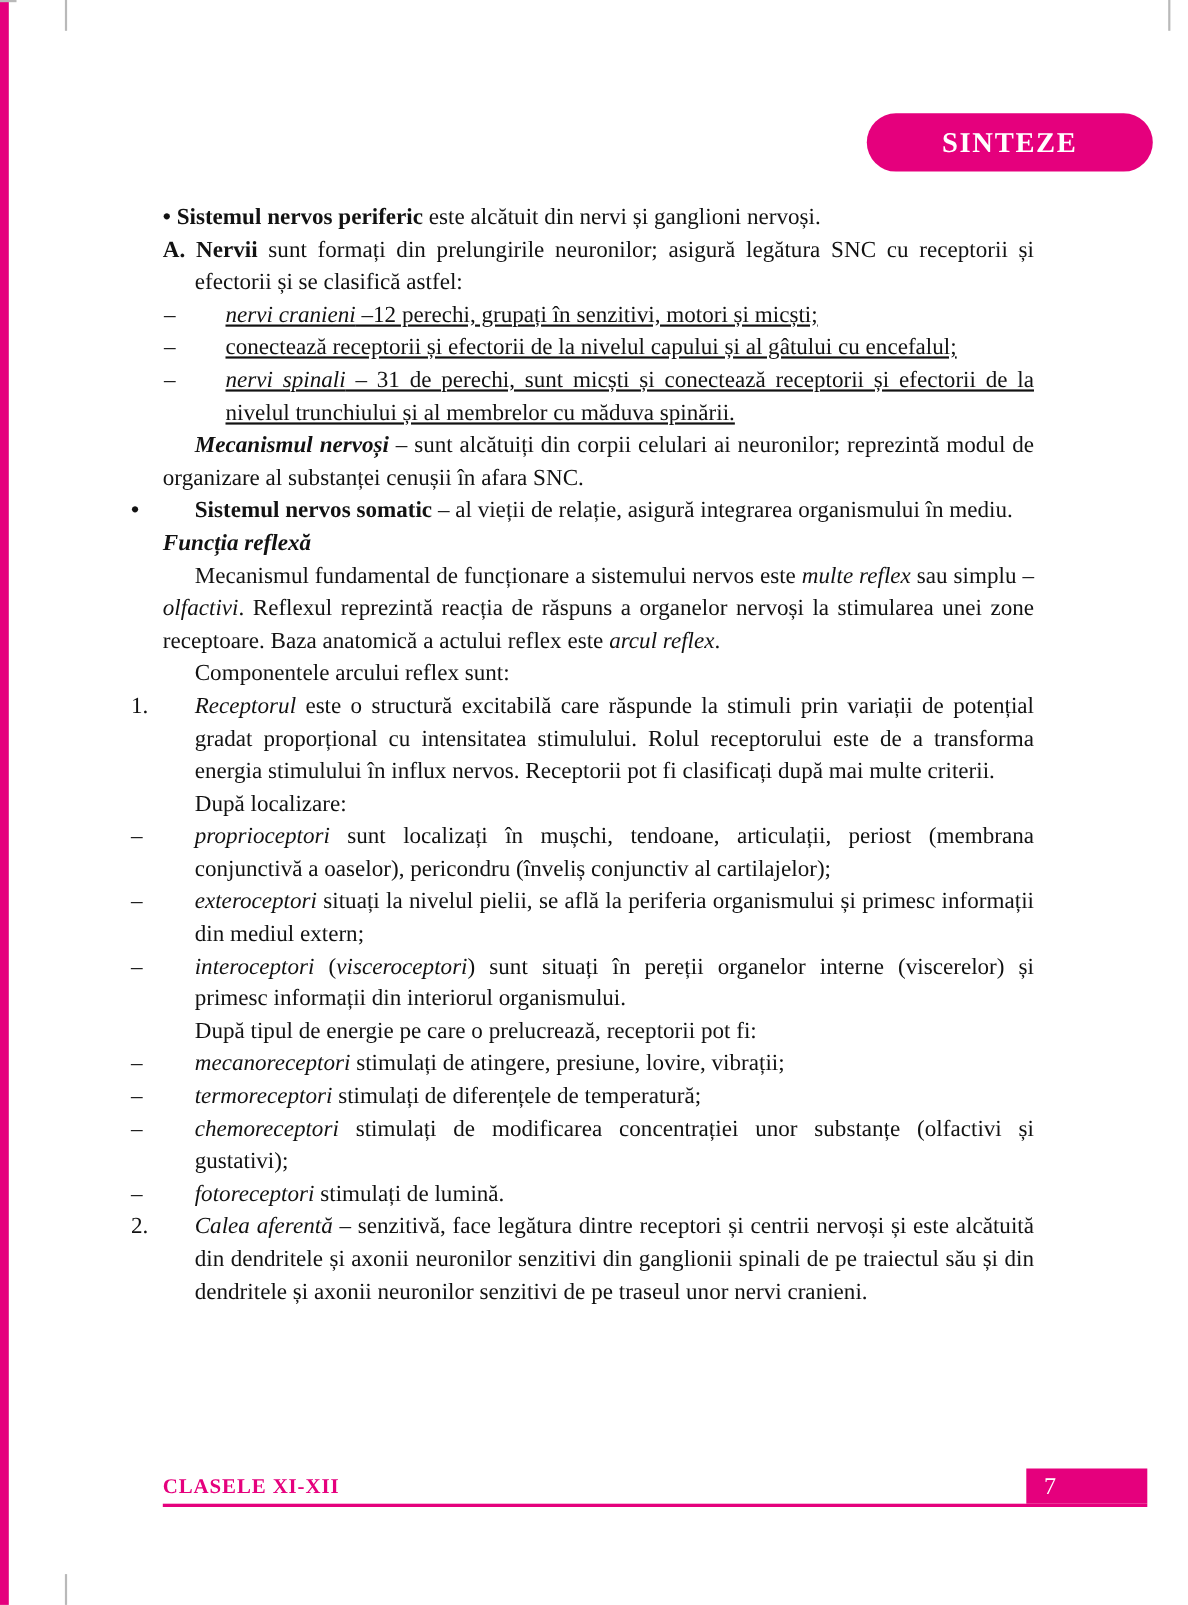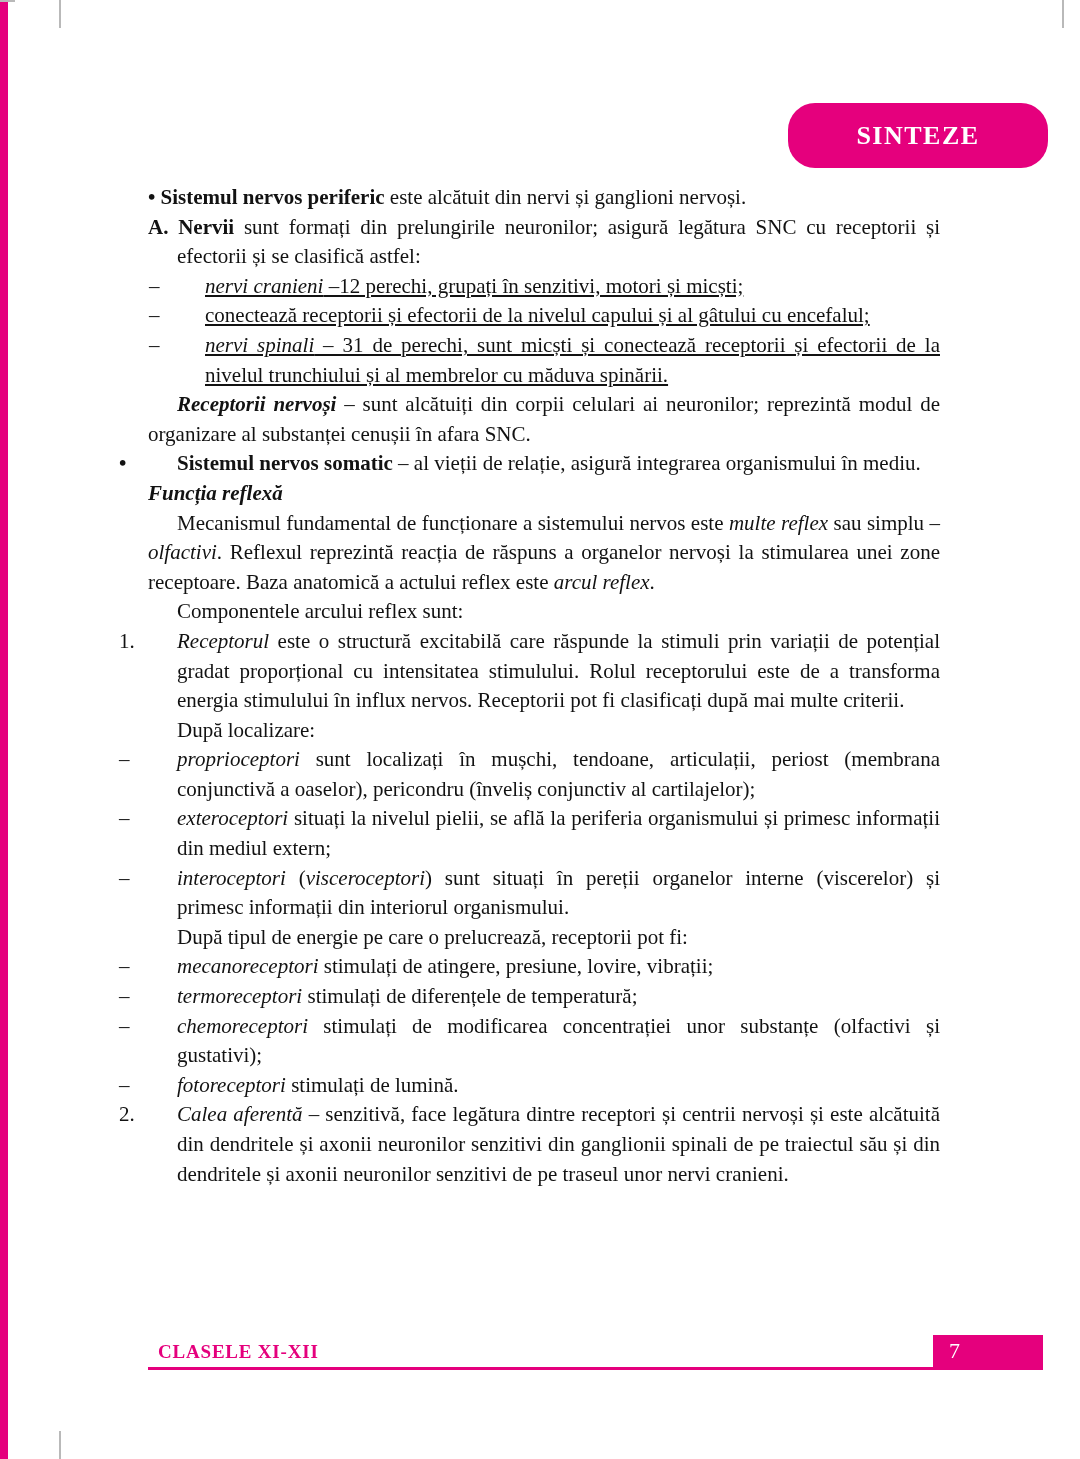--- a/index.html
+++ b/index.html
@@ -14,21 +14,21 @@
   .spine {
     position:absolute; left:0; top:0; width:8px; height:1459px;
     background:var(--accent,#e5007d);
   }
   .crop { position:absolute; background:#b9b9b9; }
   .crop.tl-h { left:0; top:65; width:15px; height:2px; }
   .crop.tl-v { left:59px; top:0; width:2px; height:28px; }
   .crop.tr-v { left:1062px; top:0; width:2px; height:28px; }
   .crop.bl-v { left:59px; top:1431px; width:2px; height:28px; }
   .section-tab {
-    position:absolute; left:788px; top:103px; width:260px; height:65px;
+    position:absolute; left:788px; top:103px; width:260px; height:53px;
     background:var(--accent,#e5007d);
     border-radius:27px;
     color:#ffffff;
     display:flex; align-items:center; justify-content:center;
     font-weight:bold; font-size:26px; letter-spacing:1.5px;
   }
   .doc {
     position:absolute; left:148px; top:183px; width:792px;
     font-size:21px; line-height:29.6px;
   }
@@ -36,21 +36,21 @@
   .para.flush  { }
   .para.hang1  { padding-left:29px; text-indent:-29px; }
   .para.hang2  { padding-left:57px; text-indent:-28px;text-decoration:underline; }
   .para.indent { text-indent:29px; }
   .b { font-weight:bold; }
   .i { font-style:italic; }
   .marker { display:inline-block; font-style:normal; }
   .footer-label {
     position:absolute; left:148px; top:1341px;
     color:var(--accent,#e5007d);
-    font-weight:bold; font-size:19px; letter-spacing:0.8px;margin-left:10px;
+    font-weight:bold; font-size:19px; letter-spacing:0.8px;
   }
   .footer-line {
     position:absolute; left:148px; top:1367px; width:895px; height:3px;
     background:var(--accent,#e5007d);
   }
   .page-number-badge {
     position:absolute; left:933px; top:1335px; width:110px; height:32px;
     background:var(--accent,#e5007d);
     color:#ffffff; font-size:22px;
     display:flex; align-items:center; padding-left:16px;
@@ -69,21 +69,21 @@
 <div class="section-tab">
   <span>SINTEZE</span>
 </div>
 
 <div class="doc">
     <p class="para flush"><span class="b">• </span><span class="b">Sistemul nervos periferic</span><span> este alcătuit din nervi și ganglioni nervoși.</span></p>
     <p class="para hang1"><span class="b">A. Nervii</span><span> sunt formați din prelungirile neuronilor; asigură legătura SNC cu receptorii și efectorii și se clasifică astfel:</span></p>
     <p class="para hang2"><span class="marker" style="width: 28px;">–</span><span class="i">nervi cranieni</span><span> –12 perechi, grupați în senzitivi, motori și micști;</span></p>
     <p class="para hang2"><span class="marker" style="width: 28px;">–</span><span>conectează receptorii și efectorii de la nivelul capului și al gâtului cu encefalul;</span></p>
     <p class="para hang2"><span class="marker" style="width: 28px;">–</span><span class="i">nervi spinali</span><span> – 31 de perechi, sunt micști și conectează receptorii și efectorii de la nivelul trunchiului și al membrelor cu măduva spinării.</span></p>
-    <p class="para indent"><span class="b i">Receptorii nervoși</span><span> – sunt alcătuiți din corpii celulari ai neuronilor; reprezintă modul de organizare al substanței cenușii în afara SNC.</span></p>
+    <p class="para indent"><span class="b i">Mecanismul nervoși</span><span> – sunt alcătuiți din corpii celulari ai neuronilor; reprezintă modul de organizare al substanței cenușii în afara SNC.</span></p>
     <p class="para hang1"><span class="b marker" style="width: 29px;">•</span><span class="b">Sistemul nervos somatic</span><span> – al vieții de relație, asigură integrarea organismului în mediu.</span></p>
     <p class="para flush"><span class="b i">Funcția reflexă</span></p>
     <p class="para indent"><span>Mecanismul fundamental de funcționare a sistemului nervos este </span><span class="i">multe reflex</span><span> sau simplu – </span><span class="i">olfactivi</span><span>. Reflexul reprezintă reacția de răspuns a organelor nervoși la stimularea unei zone receptoare. Baza anatomică a actului reflex este </span><span class="i">arcul reflex</span><span>.</span></p>
     <p class="para indent"><span>Componentele arcului reflex sunt:</span></p>
     <p class="para hang1"><span class="marker" style="width: 29px;">1.</span><span class="i">Receptorul</span><span> este o structură excitabilă care răspunde la stimuli prin variații de potențial gradat proporțional cu intensitatea stimulului. Rolul receptorului este de a transforma energia stimulului în influx nervos. Receptorii pot fi clasificați după mai multe criterii.</span></p>
     <p class="para indent"><span>După localizare:</span></p>
     <p class="para hang1"><span class="marker" style="width: 29px;">–</span><span class="i">proprioceptori</span><span> sunt localizați în mușchi, tendoane, articulații, periost (membrana conjunctivă a oaselor), pericondru (înveliș conjunctiv al cartilajelor);</span></p>
     <p class="para hang1"><span class="marker" style="width: 29px;">–</span><span class="i">exteroceptori</span><span> situați la nivelul pielii, se află la periferia organismului și primesc informații din mediul extern;</span></p>
     <p class="para hang1"><span class="marker" style="width: 29px;">–</span><span class="i">interoceptori</span><span> (</span><span class="i">visceroceptori</span><span>) sunt situați în pereții organelor interne (viscerelor) și primesc informații din interiorul organismului.</span></p>
     <p class="para indent"><span>După tipul de energie pe care o prelucrează, receptorii pot fi:</span></p>

